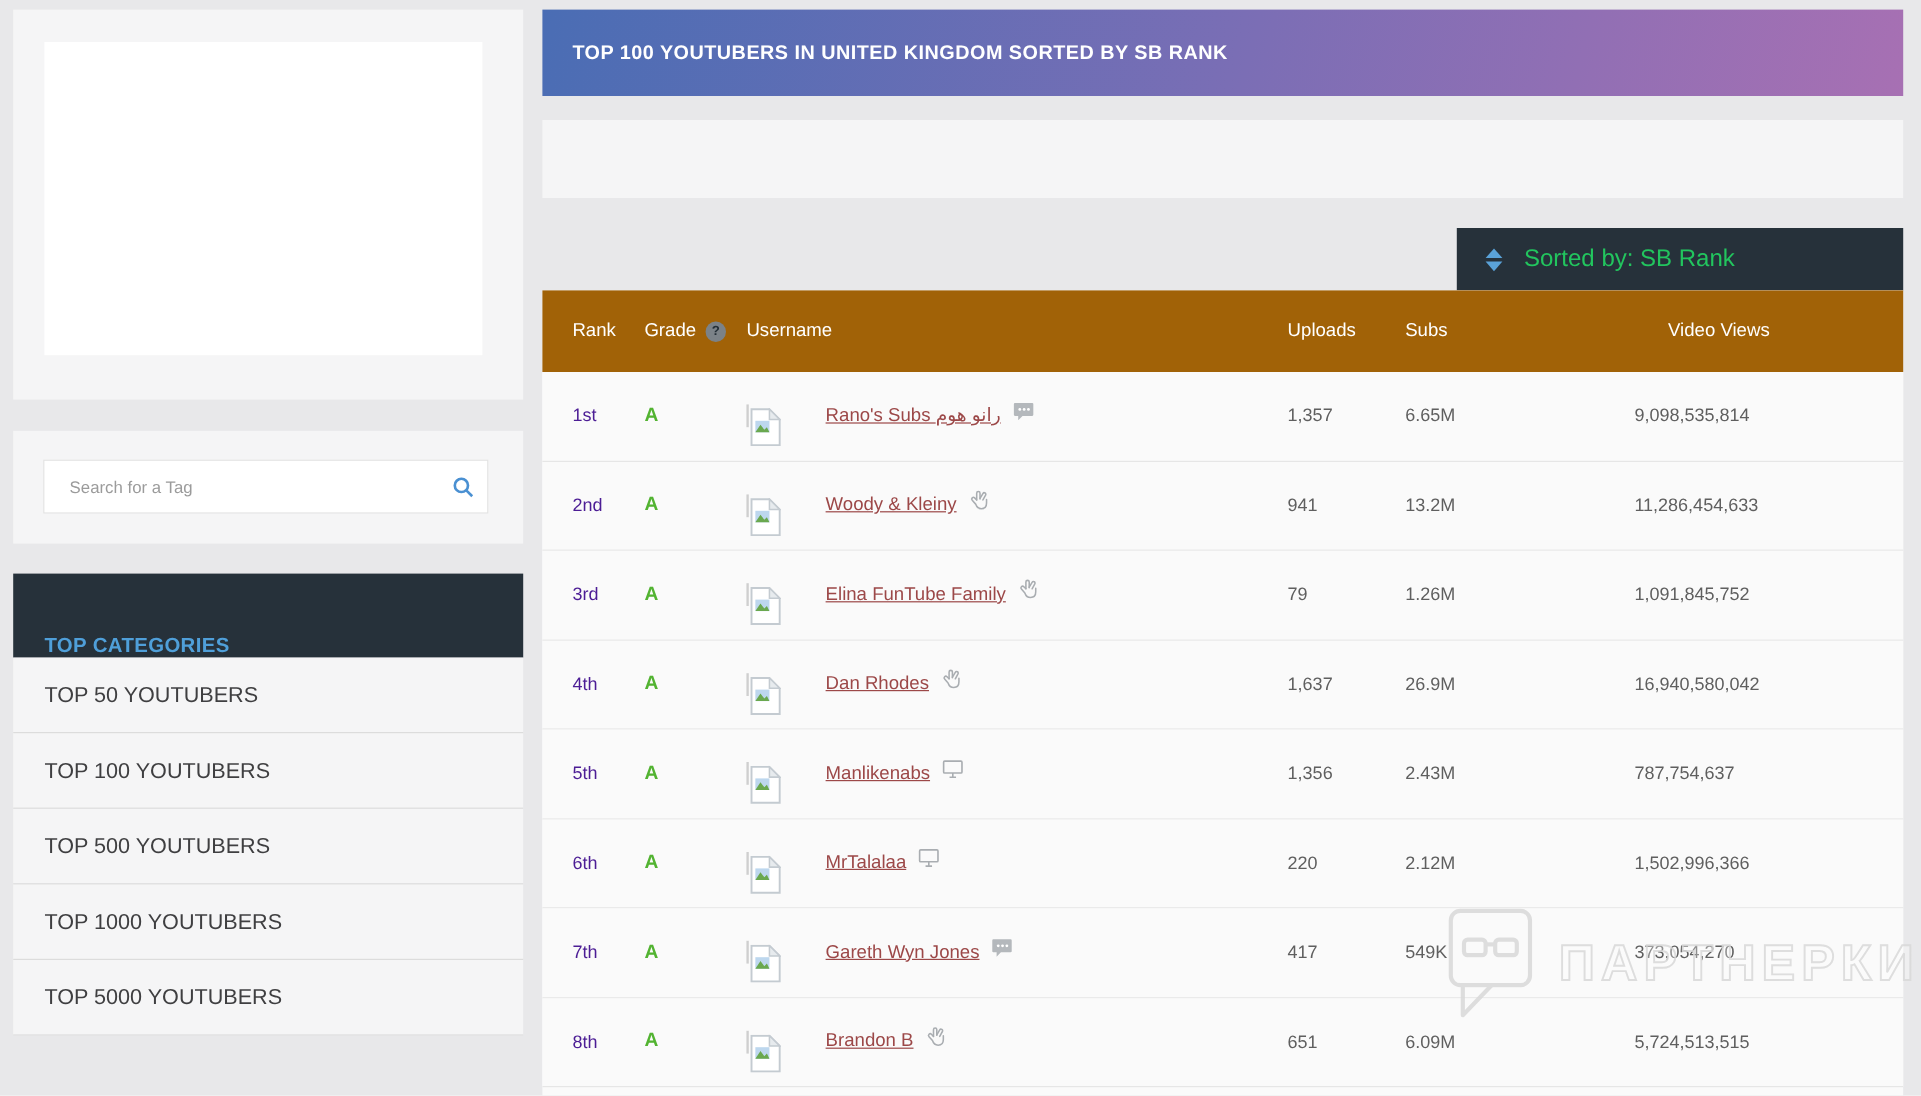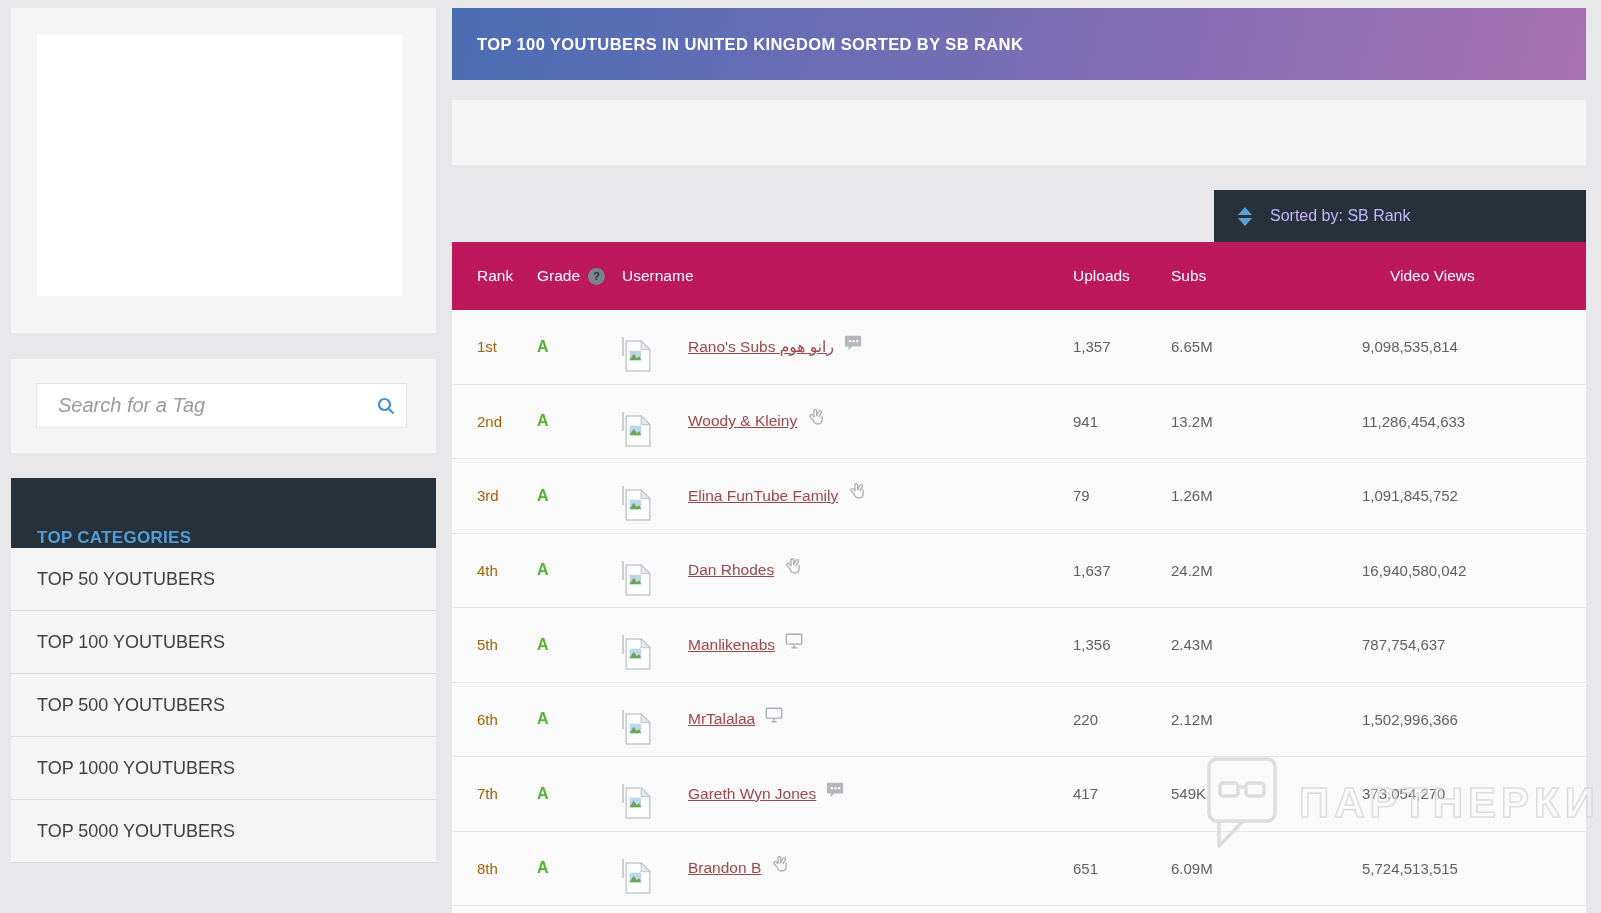--- a/index.html
+++ b/index.html
@@ -11,21 +11,21 @@
     -webkit-font-smoothing:antialiased;
   }
 
   
   .sidebar { position:absolute; left:11px; top:0; width:425px; }
   .panel { background:#f5f5f6; }
   .ad-panel { position:absolute; top:8px; left:0; width:425px; height:325px; }
   .ad-box { position:absolute; left:26px; top:27px; width:365px; height:261px; background:#ffffff; }
   .search-panel { position:absolute; top:359px; left:0; width:425px; height:94px; }
   .search-wrap { position:absolute; left:25px; top:24px; width:371px; height:45px; background:#fff; border:1px solid #e3e3e3; display:flex; align-items:center; }
-  .search-wrap input { flex:1; border:0; outline:none; font-size:20px; padding:0 10px 0 21px; color:#444; background:transparent; font-family:"Liberation Sans", sans-serif;font-style:italic; }
+  .search-wrap input { flex:1; border:0; outline:none; font-size:14px; padding:0 10px 0 21px; color:#444; background:transparent; font-family:"Liberation Sans", sans-serif; }
   .search-wrap input::placeholder { color:#9b9b9b; opacity:1; }
   .search-icon { width:40px; display:flex; align-items:center; justify-content:center; }
 
   .cat-panel { position:absolute; top:478px; left:0; width:425px; }
   .cat-header { background:#26313a; height:70px; display:flex; align-items:flex-end; padding-left:26px; }
   .cat-header span { color:#4f9fd9; font-size:17px; font-weight:bold; letter-spacing:.3px; }
   .cat-list { background:#f5f5f6; }
   .cat-item { height:63px; display:flex; align-items:center; padding-left:26px; border-bottom:1px solid #dcdcdc; font-size:18px; color:#3f3f41; cursor:pointer; }
 
   
@@ -35,34 +35,34 @@
     display:flex; align-items:center; padding-left:25px; }
   .banner h1 { color:#fff; font-size:16.5px; font-weight:bold; letter-spacing:.4px; }
 
   .strip { position:absolute; top:100px; left:0; width:1134px; height:65px; background:#f5f5f6; }
 
   .sortbar { position:absolute; top:190px; left:762px; width:372px; height:52px; background:#26313a;
     display:flex; align-items:center; padding-left:24px; cursor:pointer; }
   .sortbar .sort-glyph { margin-right:18px; display:flex; flex-direction:column; gap:3px; }
   .sortbar .tri-up { width:0; height:0; border-left:7px solid transparent; border-right:7px solid transparent; border-bottom:8px solid #5aa2d8; }
   .sortbar .tri-down { width:0; height:0; border-left:7px solid transparent; border-right:7px solid transparent; border-top:8px solid #5aa2d8; }
-  .sortbar span { color:#c4b5fd; font-size:16px; }
+  .sortbar span { color:#22c55e; font-size:20px; }
 
   .table-wrap { position:absolute; top:242px; left:0; width:1134px; height:671px; background:#fafafa; }
-  .thead { height:68px; background:#be185d; display:grid;
+  .thead { height:68px; background:#a16207; display:grid;
     grid-template-columns:60px 85px 451px 98px 191px 1fr;
     align-items:center; padding-left:25px; color:#fff; font-size:15.5px; }
   .thead .views-h { padding-left:28px; }
   .grade-h { display:flex; align-items:center; gap:8px; }
   .qbadge { width:17px; height:17px; border-radius:50%; background:#7b8288; color:#232e36; font-size:11px; font-weight:bold; display:inline-flex; align-items:center; justify-content:center; cursor:pointer; }
 
   .trow { height:74.5px; display:grid;
     grid-template-columns:60px 85px 66px 385px 98px 191px 1fr;
     align-items:center; padding-left:25px; border-bottom:1px solid #e6e6e6; background:#fafafa; font-size:15px; }
-  .rank { color:#a16207; }
+  .rank { color:#4c1d95; }
   .grade { color:#52b331; font-weight:bold; font-size:16px; }
   .avatar { width:48px; height:48px; background:#fff; border:1px solid #cfcfcf; position:relative; cursor:pointer; }
   .avatar svg { position:absolute; left:2px; top:2px; }
   .user-cell { display:flex; align-items:center; gap:10px; }
   .user-link { color:#9c4848; text-decoration:underline; font-size:15.5px; cursor:pointer; }
   .cat-icon { color:#a9adb1; display:inline-flex; margin-top:-8px; }
   .num { color:#5f5f5f; }
 
   
   .watermark { position:absolute; top:755px; left:753px; display:flex; align-items:center; gap:16px; pointer-events:none; opacity:.85; }
@@ -248,21 +248,21 @@
     </div>
     <div class="user-cell">
       <a class="user-link">Dan Rhodes</a>
       <span class="cat-icon">
               <svg width="19" height="19" viewBox="0 0 20 22">
                 <use href="#icon-hand"></use>
               </svg>
             </span>
     </div>
     <div class="num">1,637</div>
-    <div class="num">24.2M</div>
+    <div class="num">26.9M</div>
     <div class="num">16,940,580,042</div>
   </div>
 
   <div class="trow">
     <div class="rank">5th</div>
     <div class="grade">A</div>
     <div>
       <span class="avatar">
         <svg width="26" height="32">
                 <use href="#icon-broken-img"></use>

